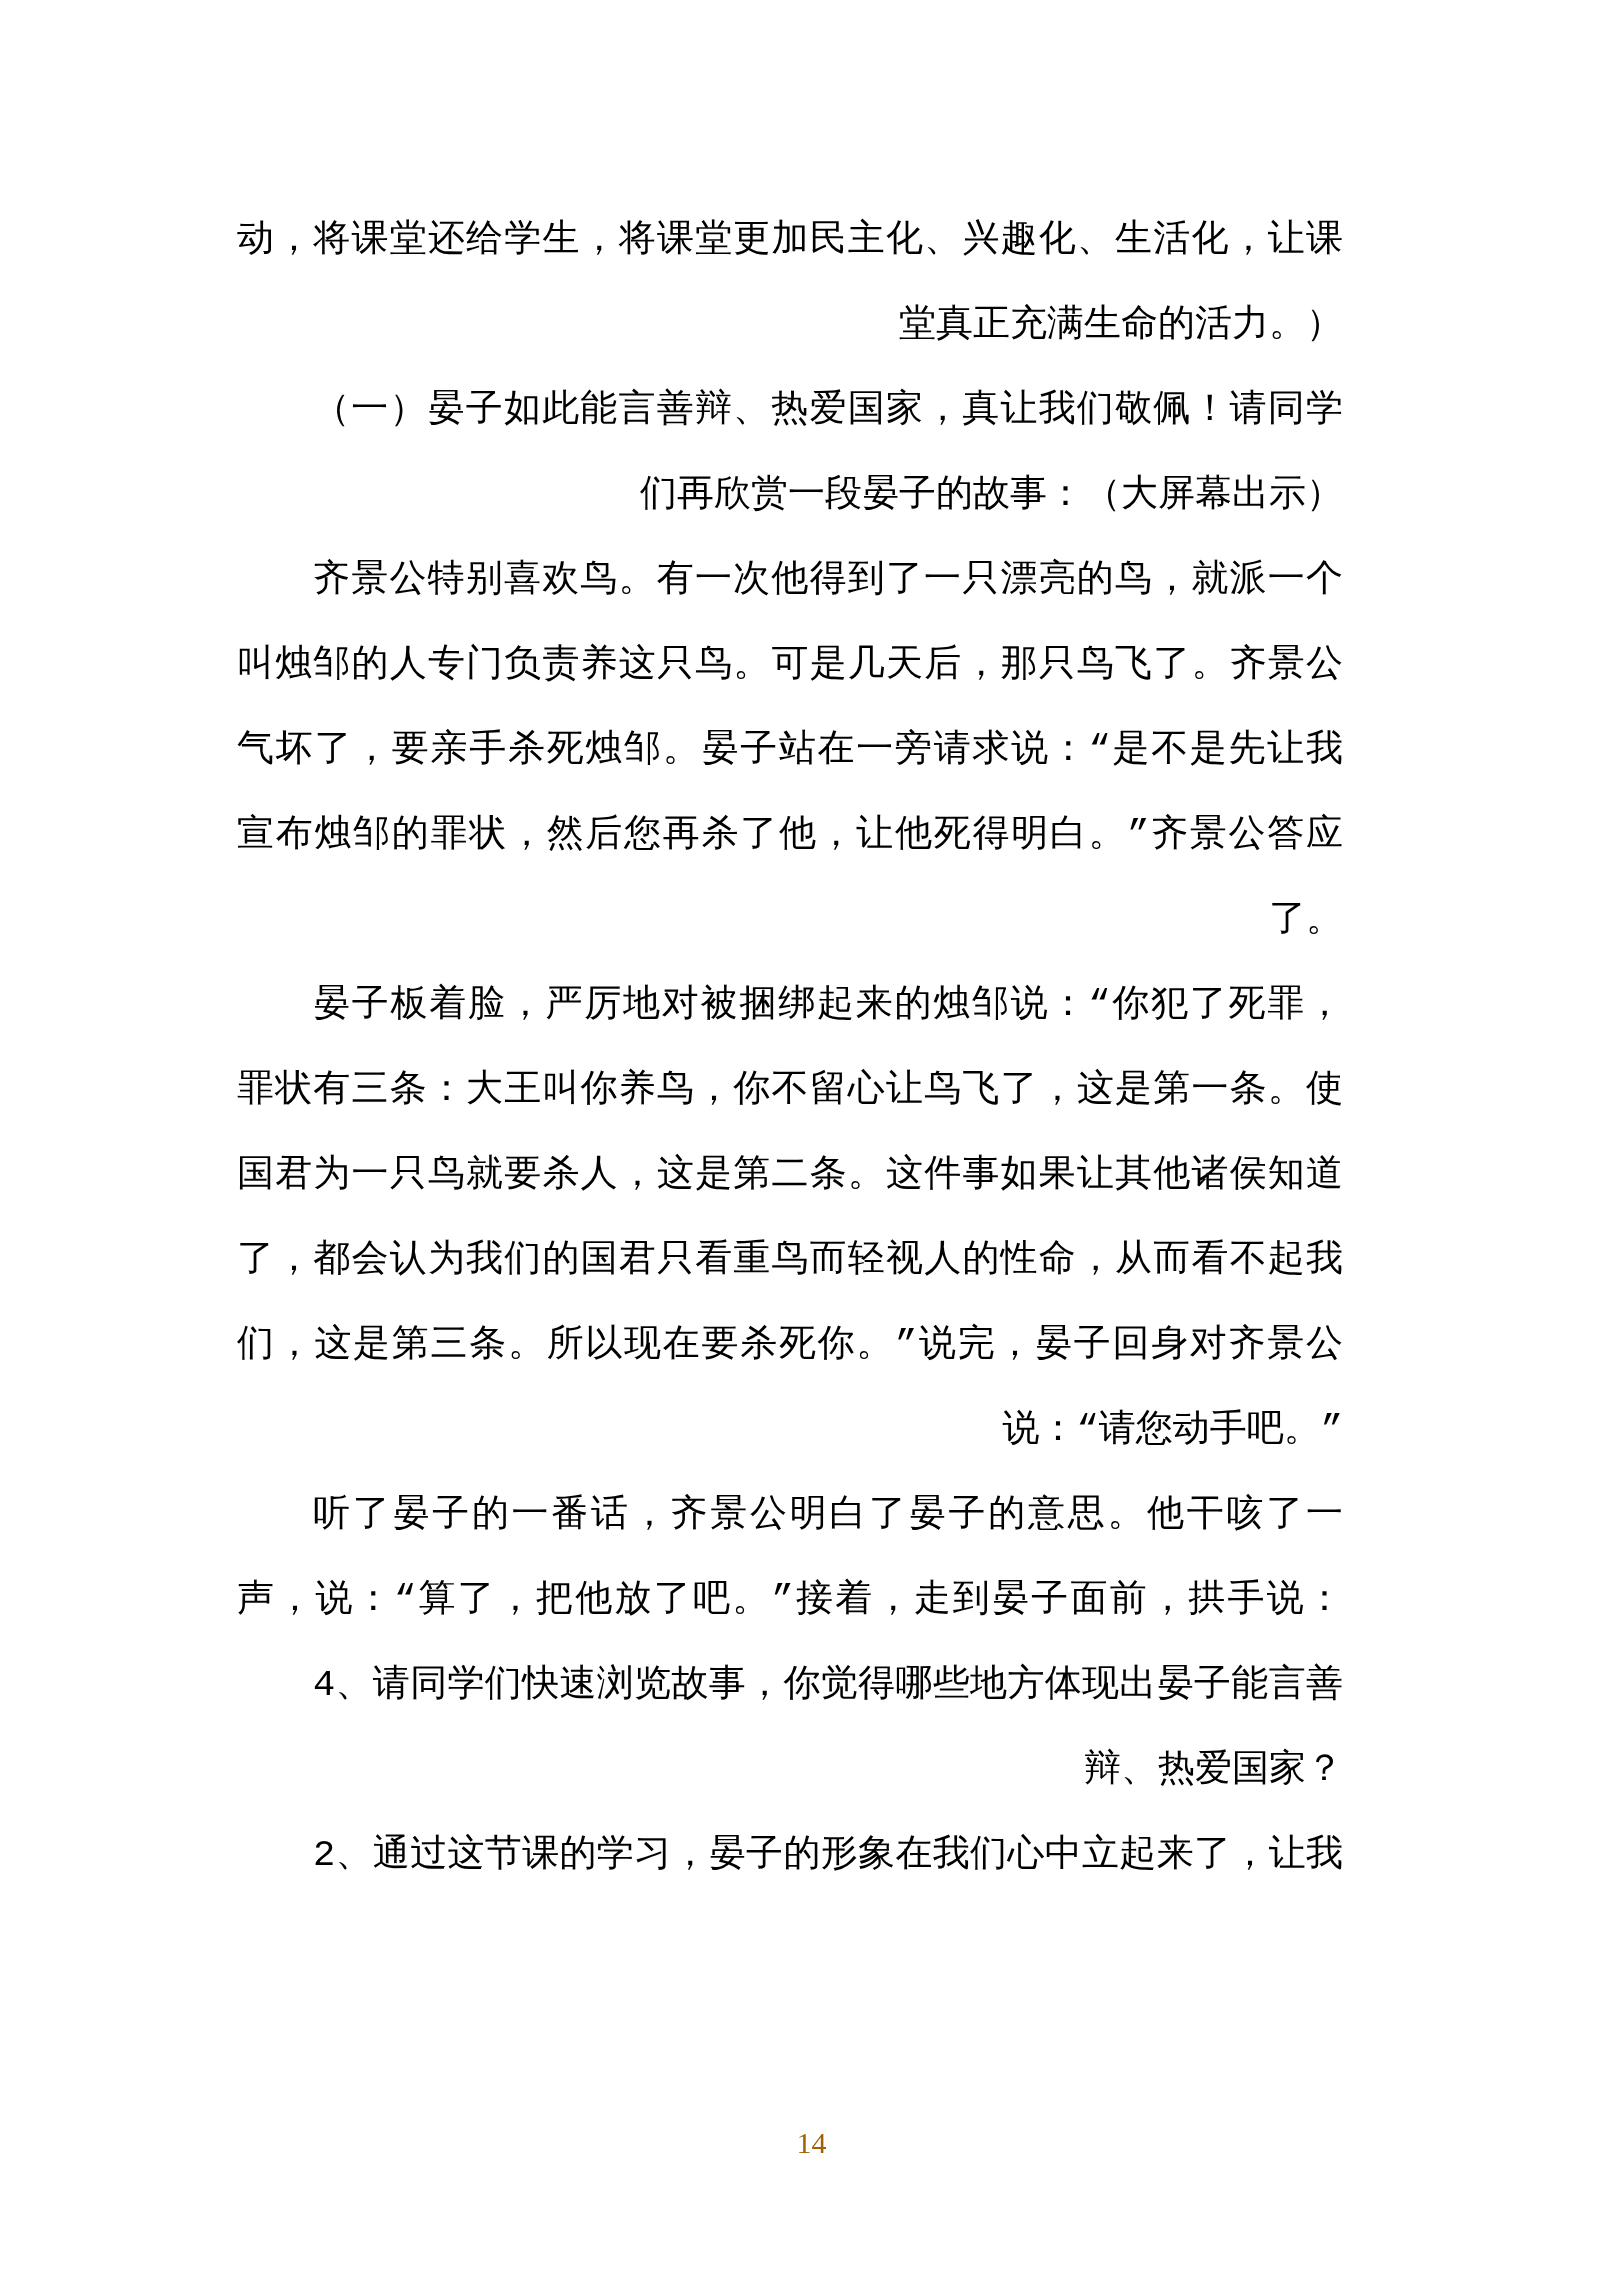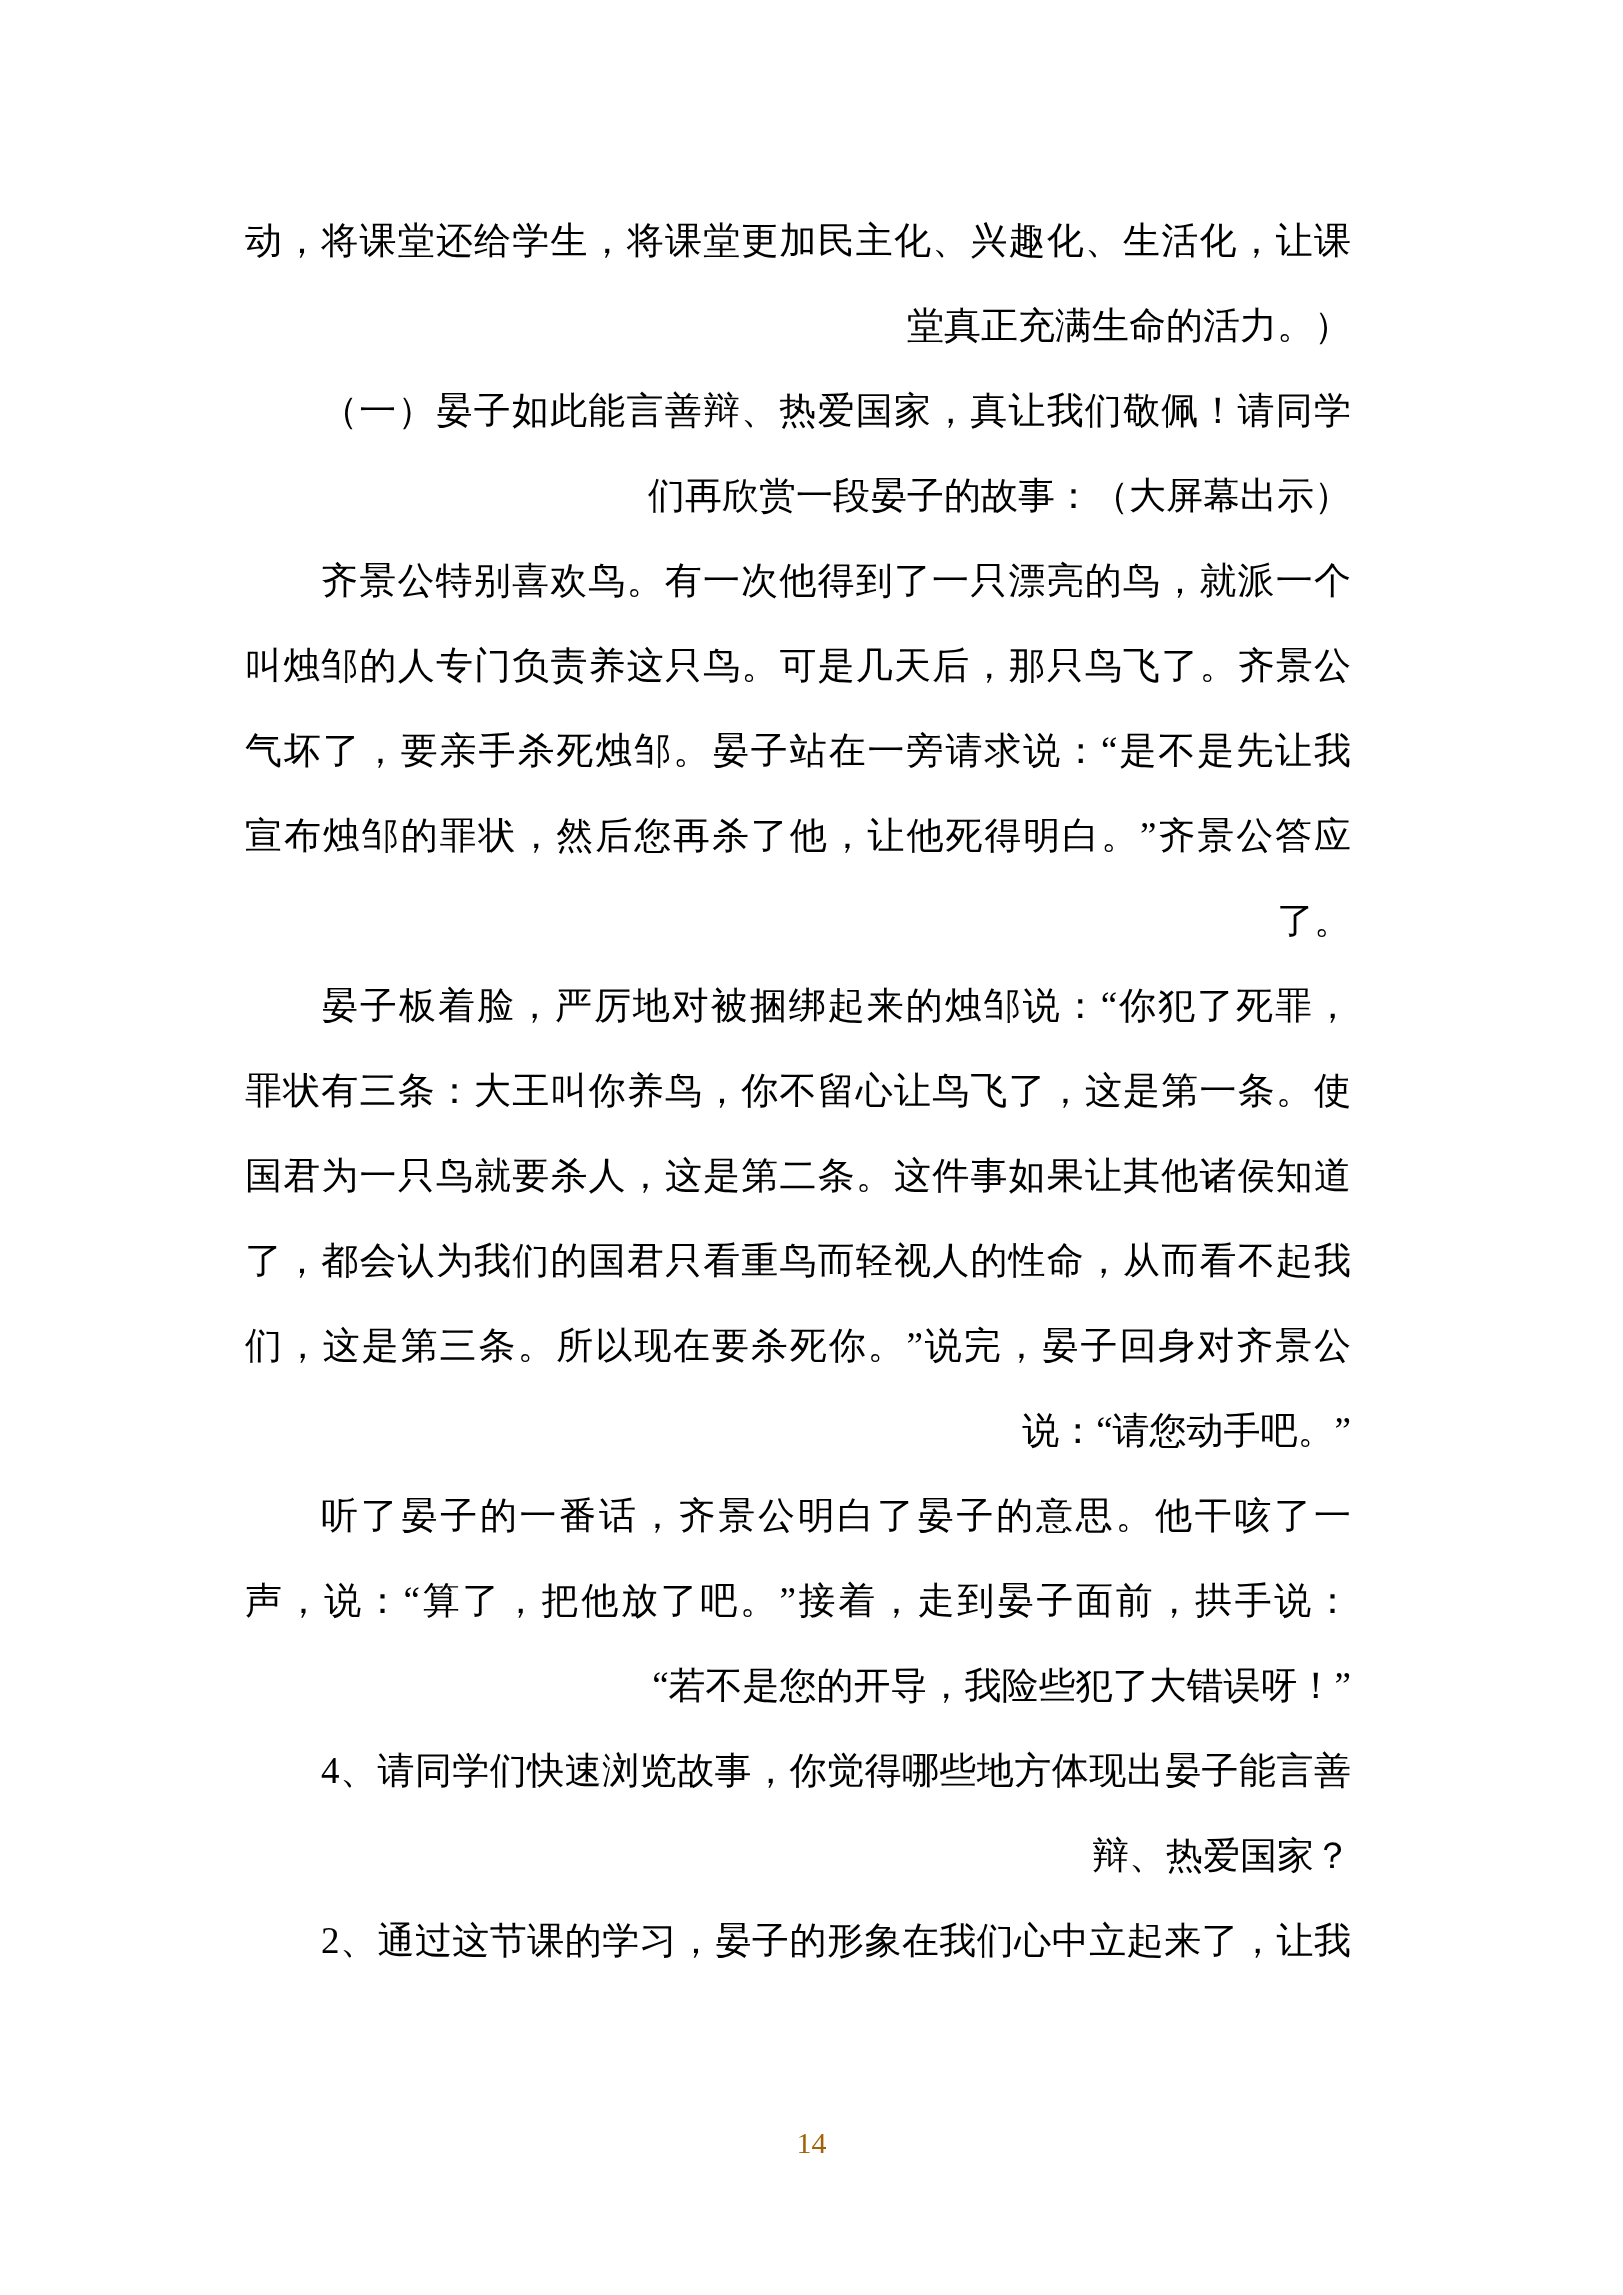--- a/index.html
+++ b/index.html
@@ -11,23 +11,24 @@
     position: relative;
     width: 1623px;
     height: 2295px;
     background: #ffffff;
     color: #000000;
     font-family: "Liberation Serif", "DejaVu Serif", serif;
     overflow: hidden;
   }
   .content {
     position: absolute;
-    left: 245px;
+    left: 237px;
     top: 198px;
     width: 1106px;
+    font-family: Liberation Mono, monospace;
   }
   .line {
     height: 85px;
     line-height: 85px;
     font-size: 37px;
     letter-spacing: 0;
     text-align: right;
     color: #000000;
   }
   .line.indent {
@@ -63,20 +64,19 @@
     <div class="line justify">宣布烛邹的罪状，然后您再杀了他，让他死得明白。”齐景公答应</div>
     <div class="line">了。</div>
     <div class="line indent justify">晏子板着脸，严厉地对被捆绑起来的烛邹说：“你犯了死罪，</div>
     <div class="line justify">罪状有三条：大王叫你养鸟，你不留心让鸟飞了，这是第一条。使</div>
     <div class="line justify">国君为一只鸟就要杀人，这是第二条。这件事如果让其他诸侯知道</div>
     <div class="line justify">了，都会认为我们的国君只看重鸟而轻视人的性命，从而看不起我</div>
     <div class="line justify">们，这是第三条。所以现在要杀死你。”说完，晏子回身对齐景公</div>
     <div class="line">说：“请您动手吧。”</div>
     <div class="line indent justify">听了晏子的一番话，齐景公明白了晏子的意思。他干咳了一</div>
     <div class="line justify">声，说：“算了，把他放了吧。”接着，走到晏子面前，拱手说：</div>
-    <div class="line">“若不是您的开导，我险些犯了大错误呀！”</div>
     <div class="line indent justify">4、请同学们快速浏览故事，你觉得哪些地方体现出晏子能言善</div>
     <div class="line">辩、热爱国家？</div>
     <div class="line indent justify">2、通过这节课的学习，晏子的形象在我们心中立起来了，让我</div>
   </div>
   <div class="pageno">14</div>
 </div>
 
 
 </body></html>

